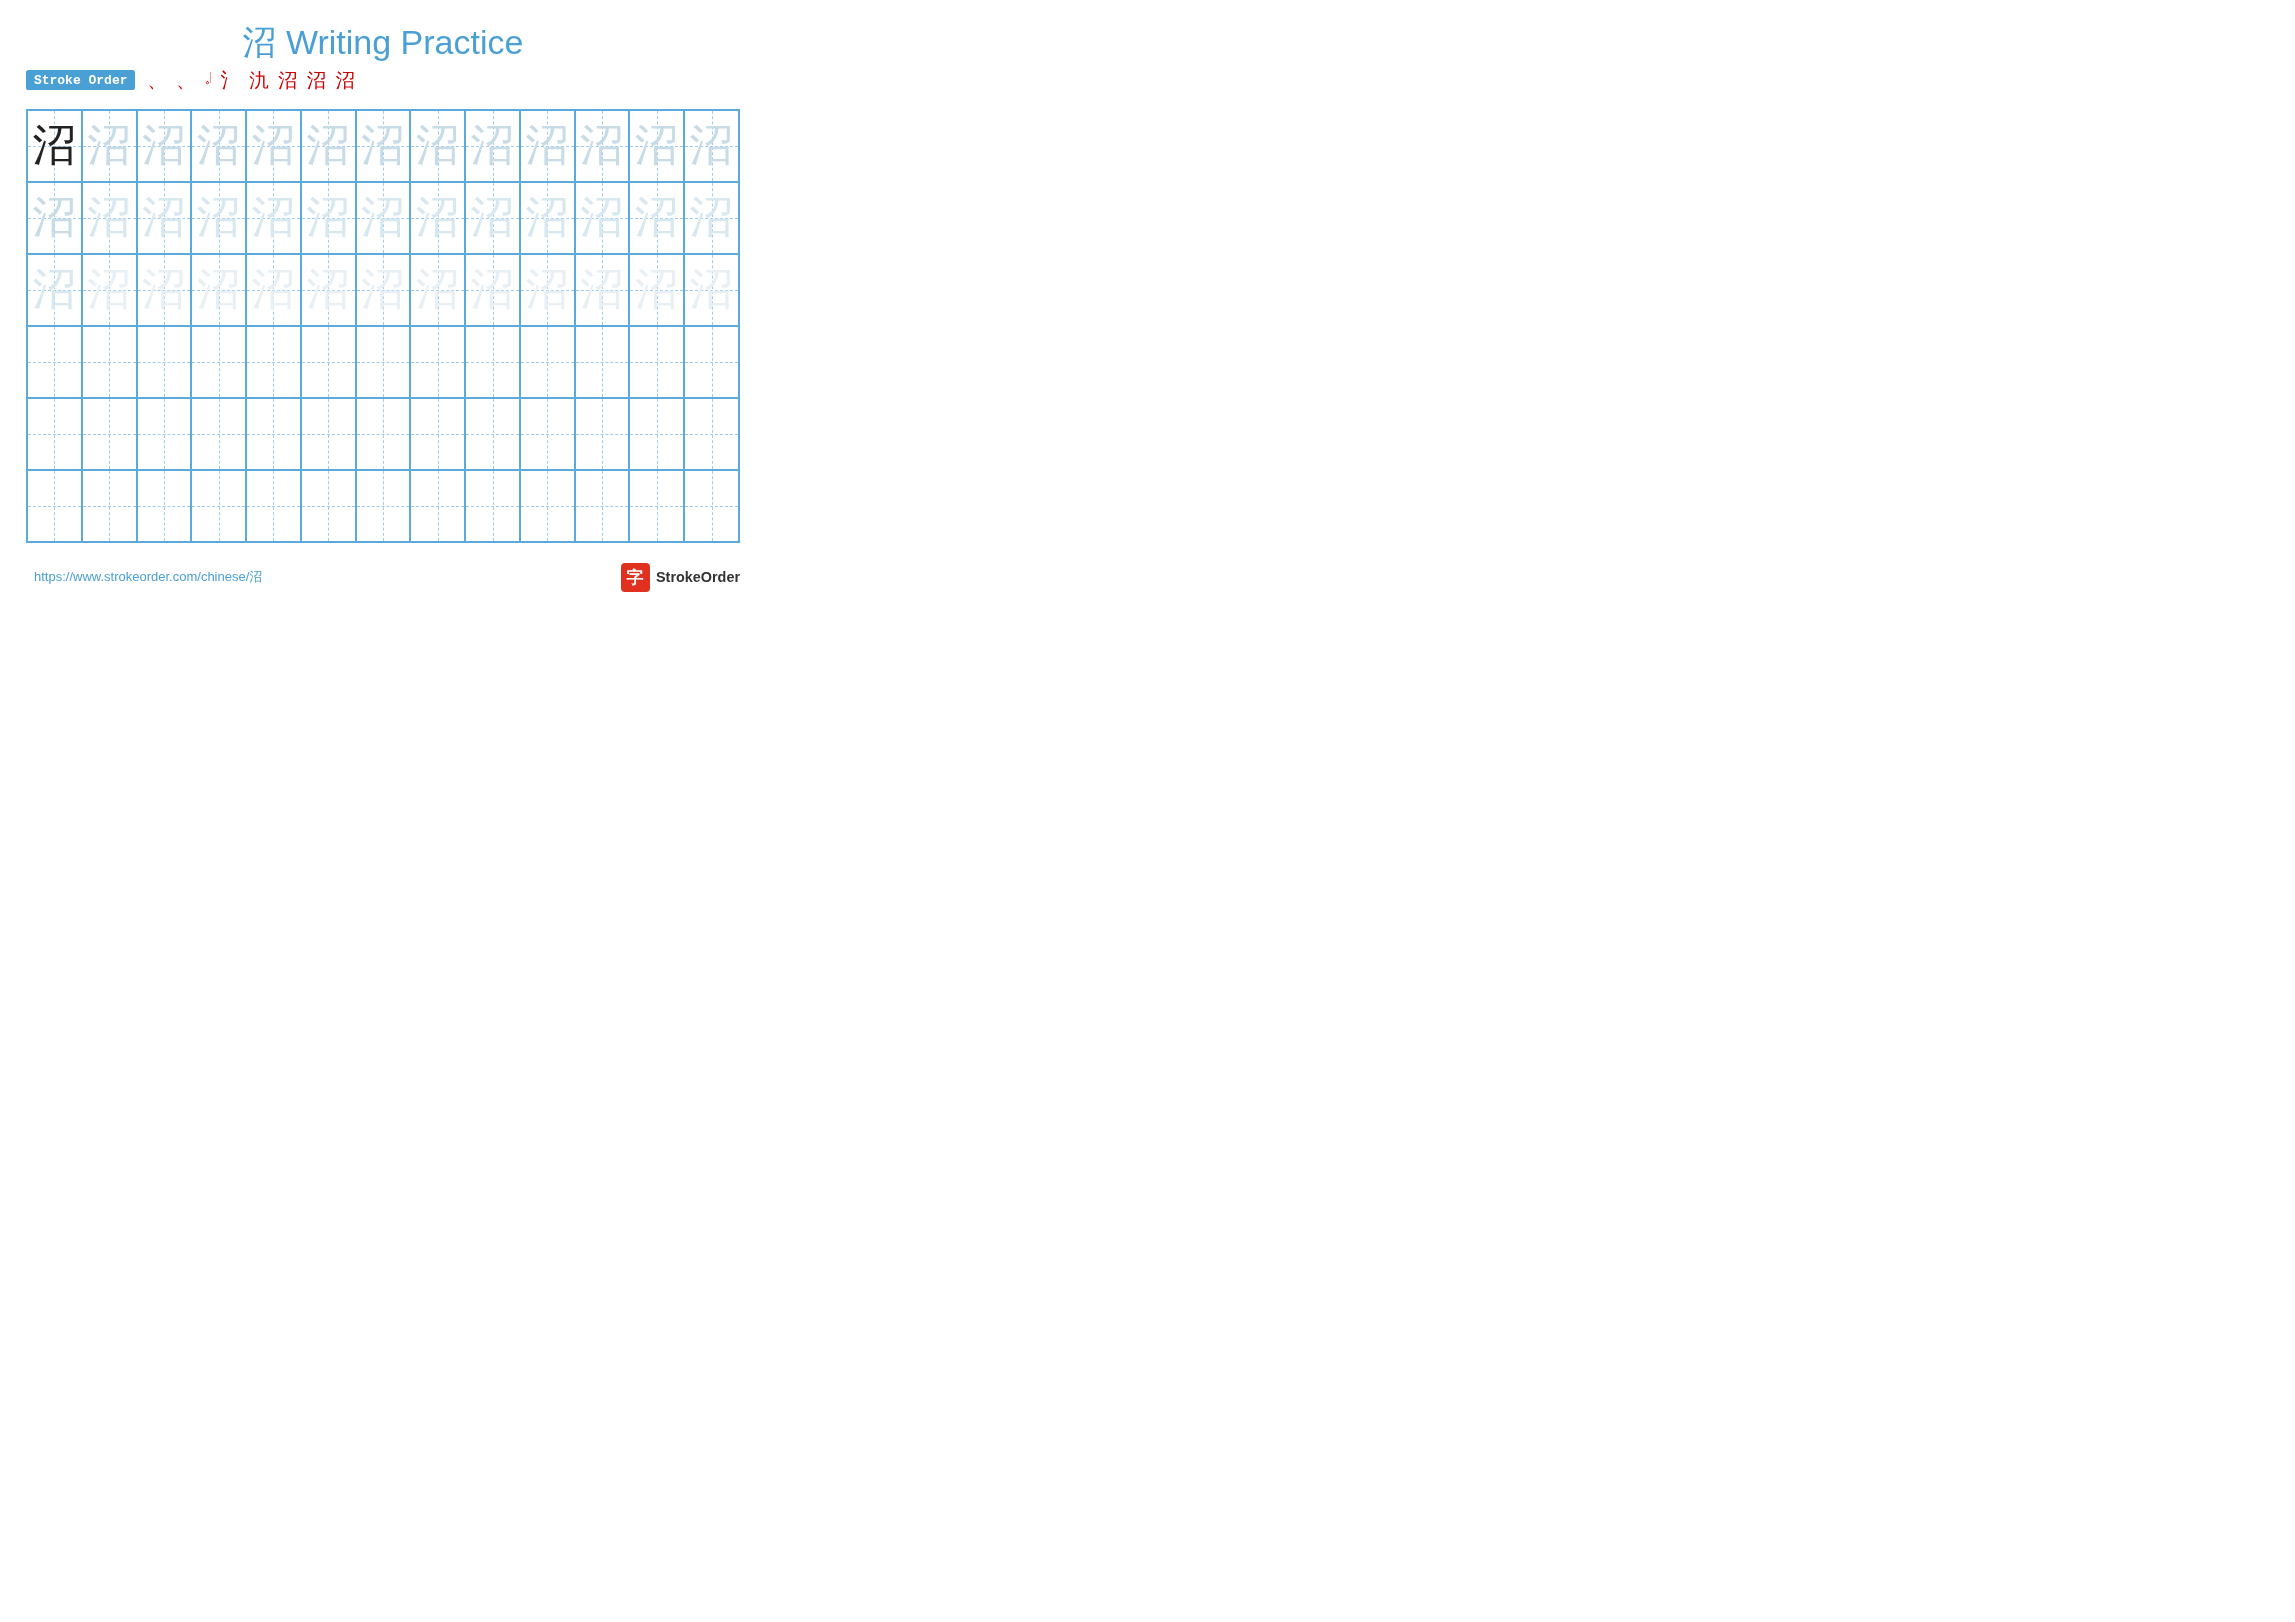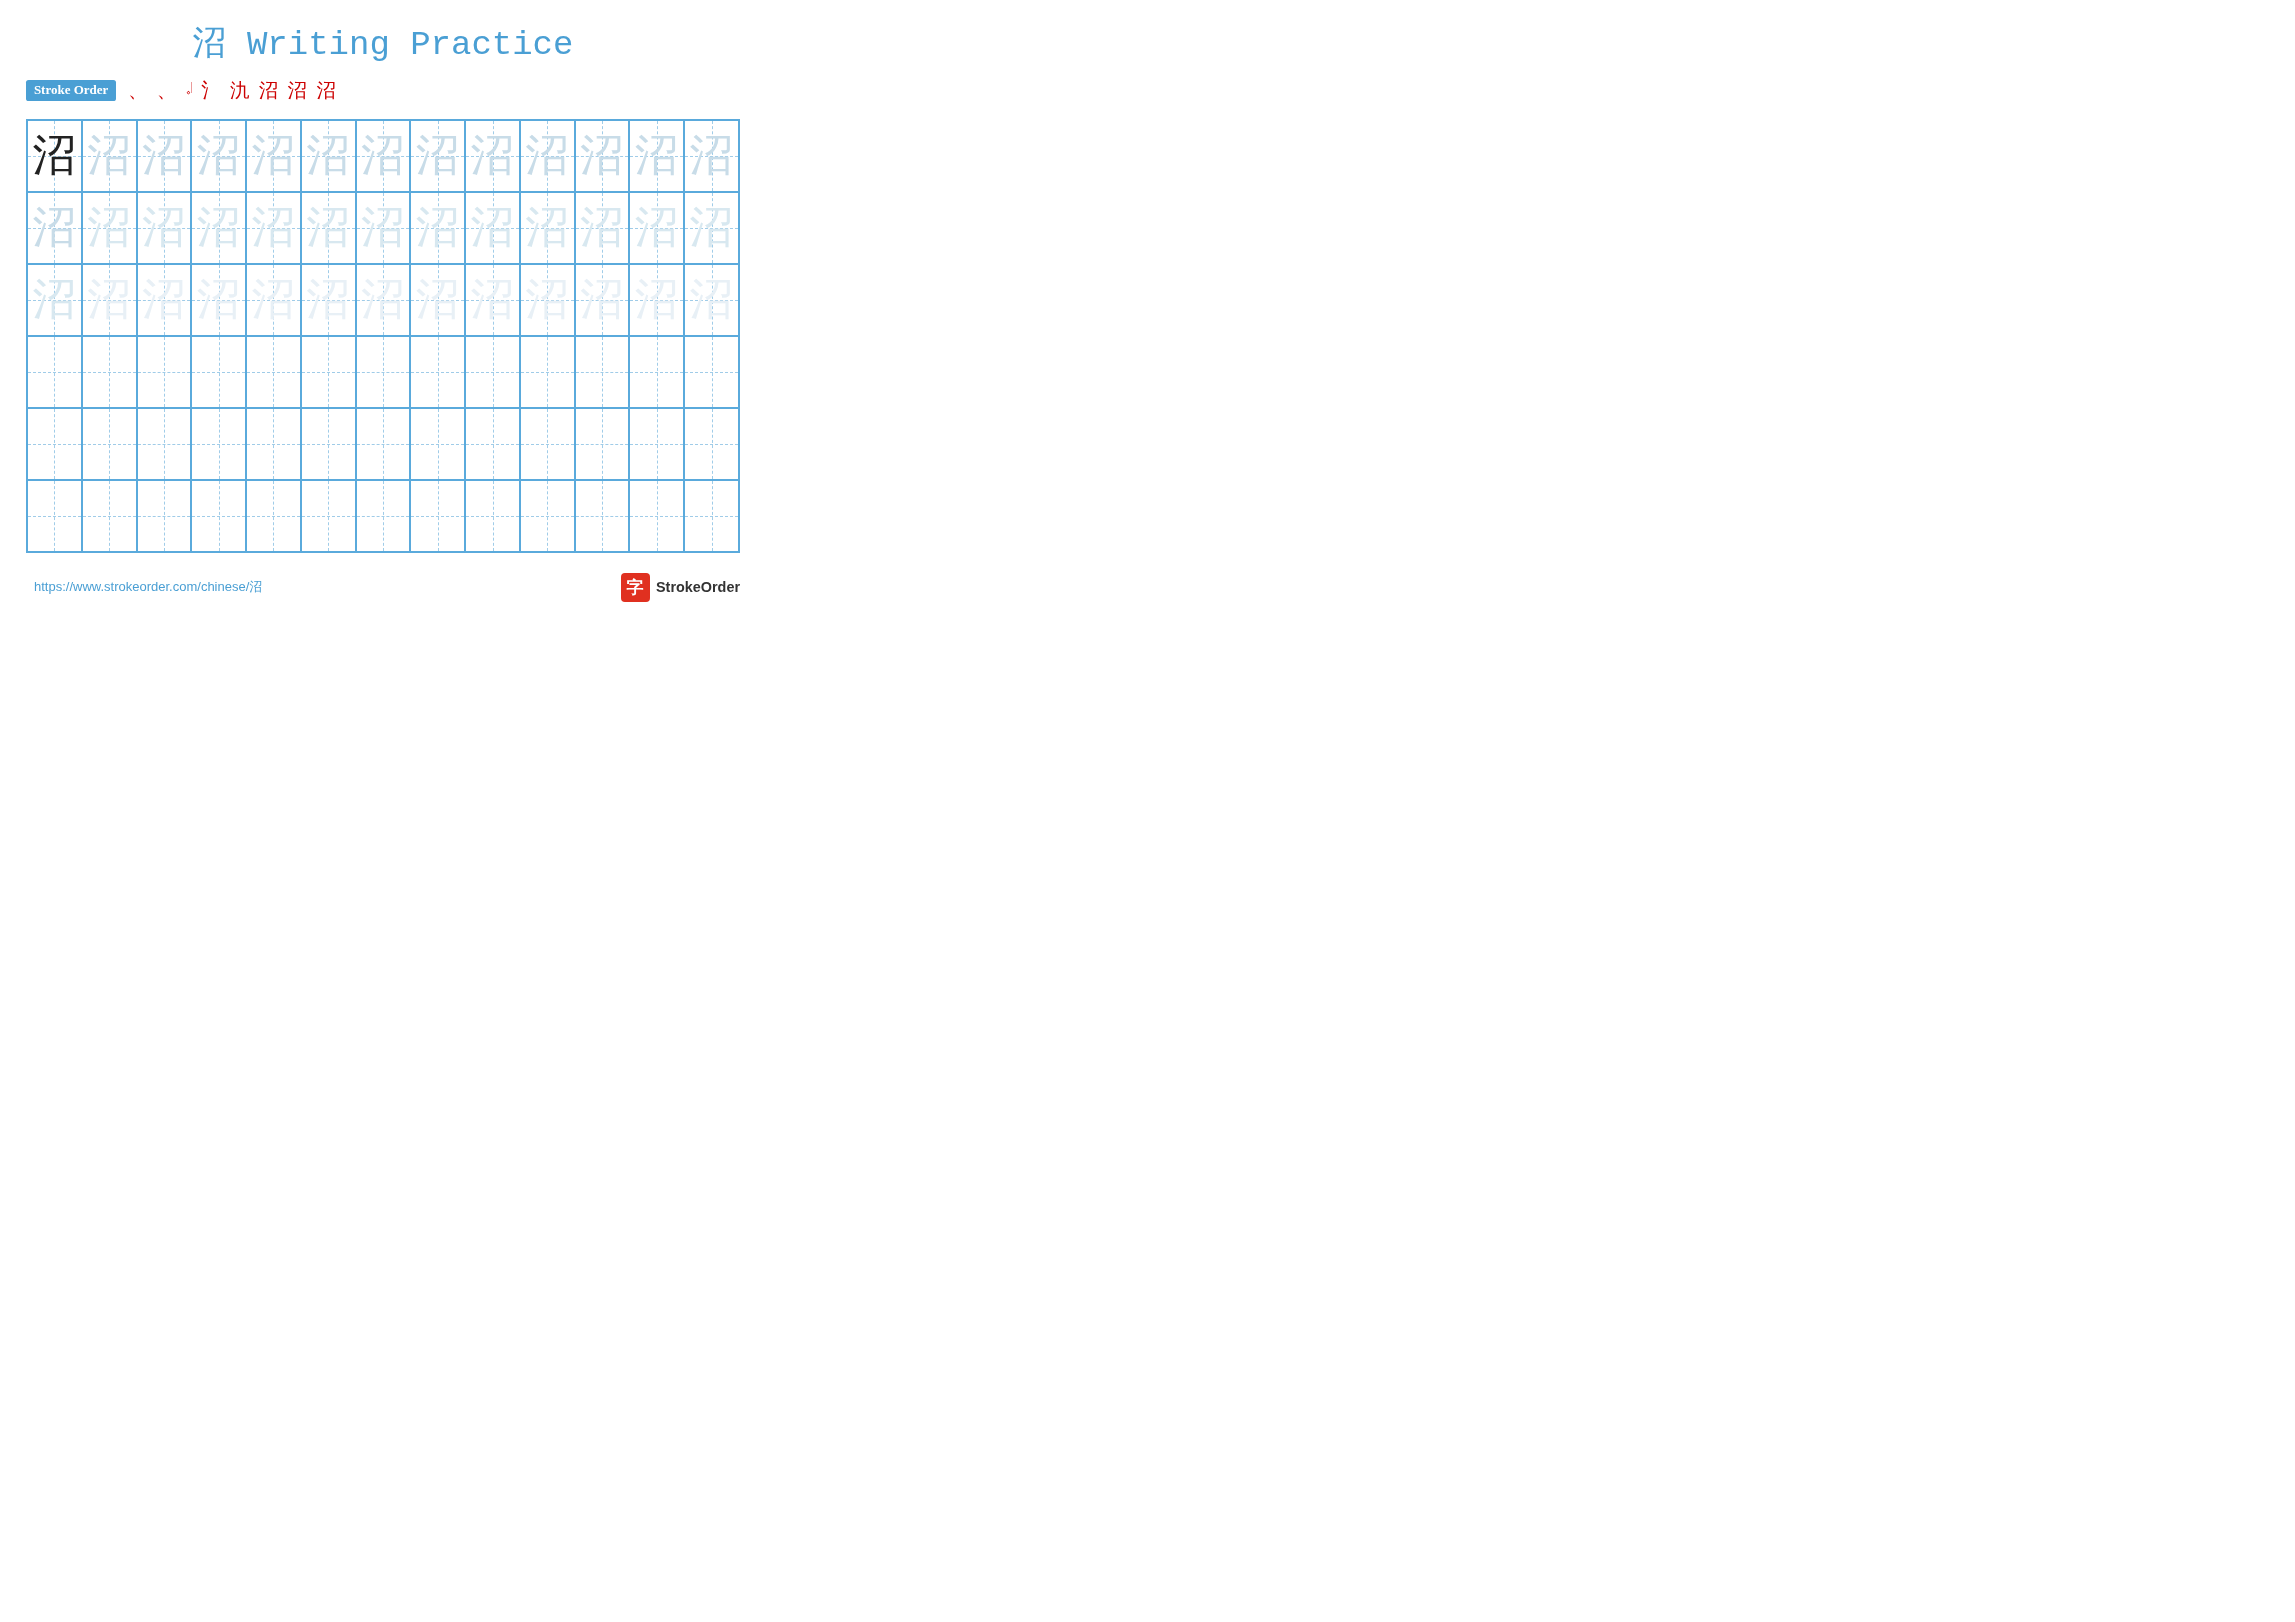--- a/index.html
+++ b/index.html
@@ -9,39 +9,39 @@
       width: 766px;
       min-height: 541px;
       padding: 19.6px 26px;
     }
 
     .page-title {
       text-align: center;
       font-size: 34px;
       color: #4a9fd4;
       font-weight: normal;
-      margin-bottom: 11px;
-      font-family: Liberation Mono, monospace;
+      margin-bottom: 1px;
+      font-family: Liberation Sans, sans-serif;
     }
 
     .stroke-order-row {
       display: flex;
       align-items: center;
       gap: 11.8px;
       margin-bottom: 15.7px;
       font-size: 21px;
     }
 
     .stroke-order-badge {
       background: #4a9fd4;
       color: white;
       padding: 2.6px 7.9px;
       border-radius: 2.6px;
       font-size: 13px;
-      font-family: Liberation Serif, serif;
+      font-family: Liberation Mono, monospace;
       font-weight: bold;
       white-space: nowrap;
     }
 
     .stroke-seq {
       display: flex;
       align-items: center;
       gap: 9.2px;
       color: #c00;
       font-family: serif;

